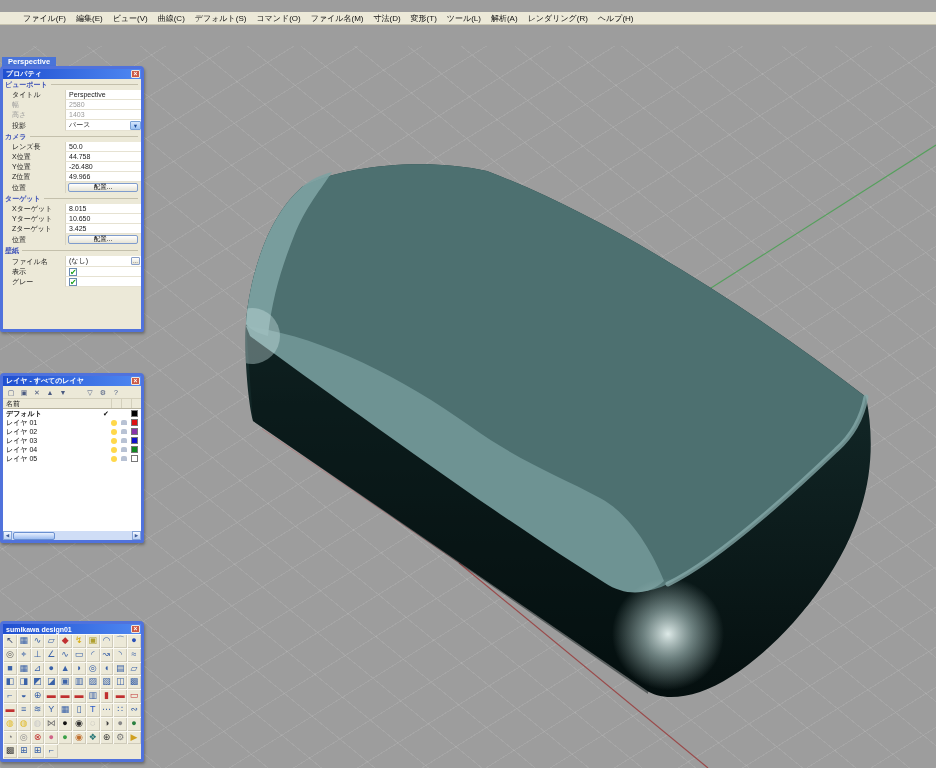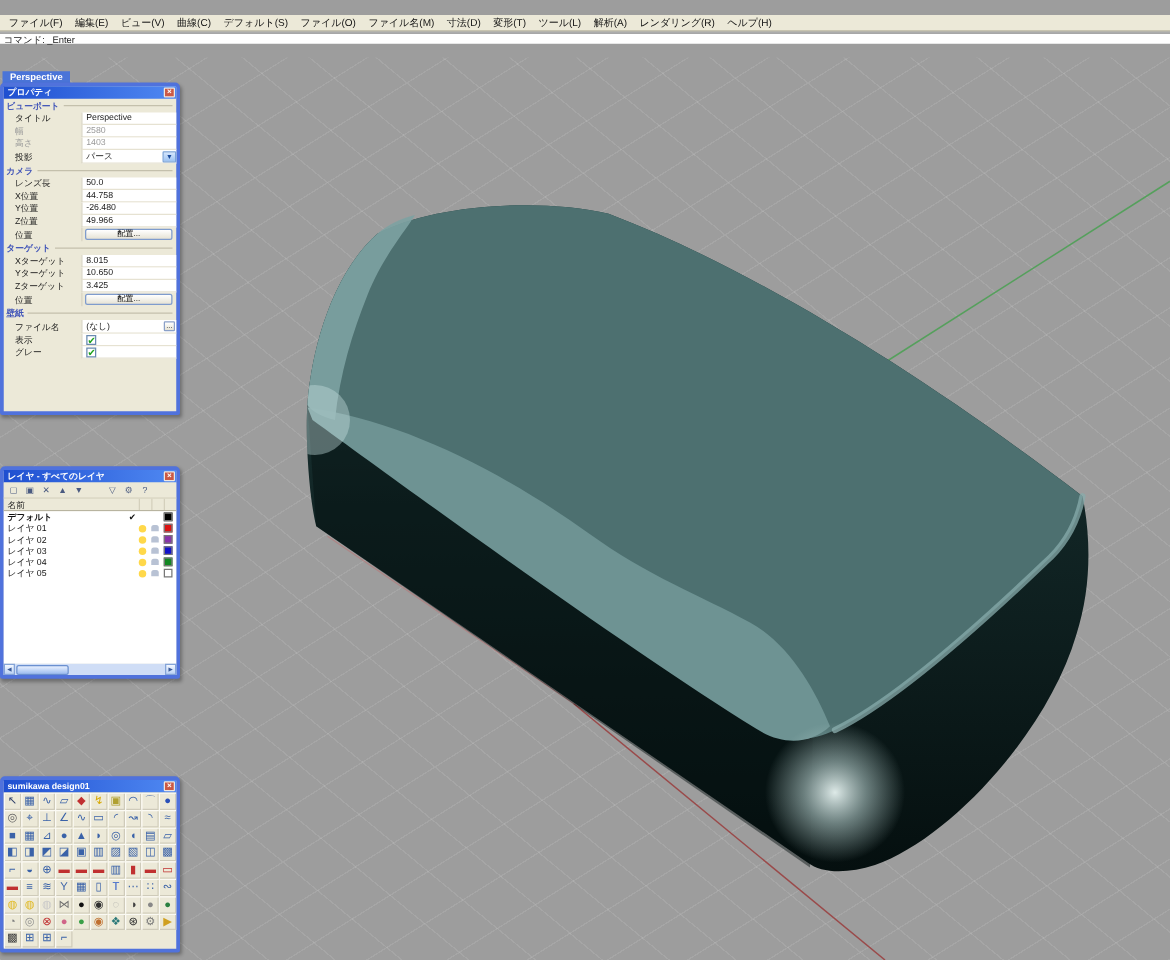--- a/index.html
+++ b/index.html
@@ -9,21 +9,21 @@
 
   
   .titlebar { position:absolute; left:0; top:0; width:936px; height:12px;
     background:linear-gradient(#3a74f0 0%,#1e55d8 45%,#0a3cc0 100%);
     color:#fff; font-size:8px; font-weight:bold; display:flex; align-items:center;
     gap:3px; padding-left:3px; }
   .app-icon { width:8px; height:8px; border-radius:1px;
     background:linear-gradient(135deg,#f4f4f4,#9a9aa6); border:1px solid #dfe6f6; }
   .menubar { position:absolute; left:0; top:12px; width:936px; height:13px;
     background:#ece9d8; border-bottom:1px solid #c8c4b0; display:flex;
-    align-items:center; font-size:8px; color:#111; padding-left:2px; }
+    align-items:center; font-size:8px; color:#111; padding-left:18px; }
   .mitem { padding:0 5px; white-space:nowrap; }
   .cmdhist { position:absolute; left:0; top:26px; width:936px; height:9px;
     background:#fff; border-top:1px solid #8a8a8a; font-size:7.5px; color:#222;
     padding-left:3px; line-height:9px; }
   .cmdline { position:absolute; left:0; top:35px; width:936px; height:11px;
     background:#fff; border-top:1px solid #d8d4c4; border-bottom:1px solid #7a7a7a;
     font-size:7.5px; color:#000; padding-left:3px; display:flex; align-items:center; }
   .caret { display:inline-block; width:1px; height:8px; background:#000; margin-left:2px; }
 
   
@@ -116,31 +116,30 @@
 
 <div id="stage">
 
 
   <div class="menubar">
       <span class="mitem">ファイル(F)</span>
       <span class="mitem">編集(E)</span>
       <span class="mitem">ビュー(V)</span>
       <span class="mitem">曲線(C)</span>
       <span class="mitem">デフォルト(S)</span>
-      <span class="mitem">ファイル(O)</span>
+      <span class="mitem">コマンド(O)</span>
       <span class="mitem">ファイル名(M)</span>
       <span class="mitem">寸法(D)</span>
       <span class="mitem">変形(T)</span>
       <span class="mitem">ツール(L)</span>
       <span class="mitem">解析(A)</span>
       <span class="mitem">レンダリング(R)</span>
       <span class="mitem">ヘルプ(H)</span>
     </div>
 
-  <div class="cmdhist">コマンド: _Enter</div>
 
   <div class="viewport">
     <svg class="scene" width="936" height="722" viewBox="0 0 936 722">
       <defs>
         <linearGradient id="bodyGrad" x1="0" y1="0" x2="0" y2="1">
           <stop offset="0" stop-color="#234242"></stop>
           <stop offset="0.45" stop-color="#122626"></stop>
           <stop offset="1" stop-color="#050f0f"></stop>
         </linearGradient>
         <radialGradient id="cornerHi" cx="0.5" cy="0.5" r="0.5">

